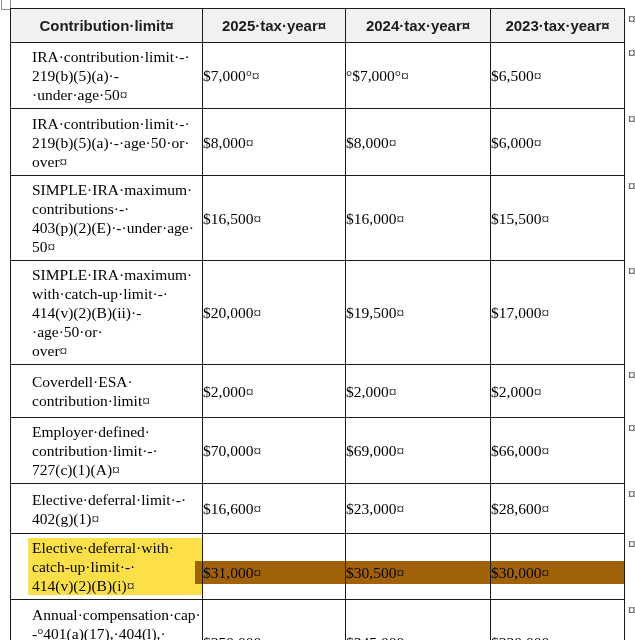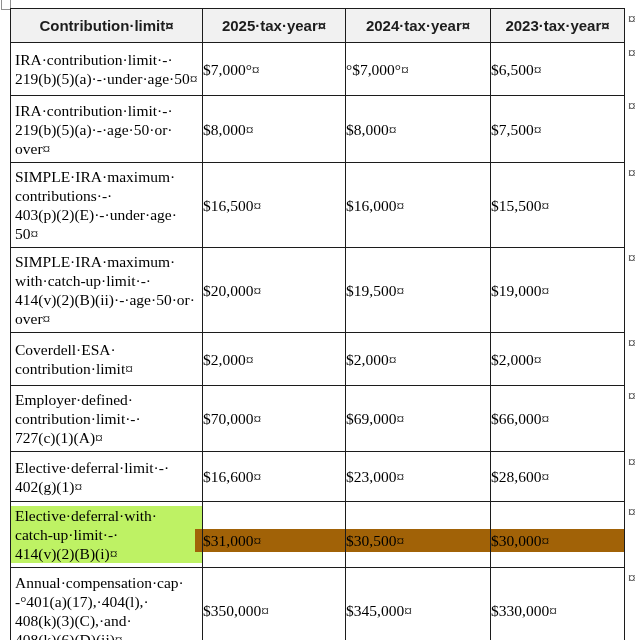--- a/index.html
+++ b/index.html
@@ -51,21 +51,21 @@
   th.hdr {
     font-family: "Liberation Sans", sans-serif;
     font-weight: 700;
     font-size: 15px;
     background: #f1f1f1;
     text-align: center;
     padding: 2px 2px;
     color: #1d1d1d;
   }
   td.label {
-    padding: 4px 2px 4px 4px;
+    padding: 4px 2px 4px 21px;
     vertical-align: middle;
   }
   td.value {
     padding: 2px 2px 2px 0;
     vertical-align: middle;
   }
   .label-inner {
     display: block;
     white-space: pre-line;
   }
@@ -90,21 +90,21 @@
   tbody tr:nth-child(3) { height: 78px; }
   tbody tr:nth-child(4) { height: 78px; }
   tbody tr:nth-child(5) { height: 53px; }
   tbody tr:nth-child(6) { height: 65px; }
   tbody tr:nth-child(7) { height: 50px; }
   tbody tr:nth-child(8) { height: 64px; }
   tbody tr:nth-child(9) { height: 86px; }
 
   
   tr.hl td.label .label-inner {
-    background: #bef264;
+    background: #fde047;
     margin: 0 -2px 0 -4px;
     padding: 0 2px 0 4px;
   }
   tr.hl td.value .value-inner {
     background: #a16207;
     margin: 12px -2px 0 -8px;
     padding: 2px 2px 2px 8px;
   }
 </style>
 </head>
@@ -153,21 +153,21 @@
 219(b)(5)(a)·-·age·50·or·
 over¤</span>
           </td>
         <td class="value">
             <span class="value-inner">$8,000¤</span>
           </td>
         <td class="value">
             <span class="value-inner">$8,000¤</span>
           </td>
         <td class="value">
-            <span class="value-inner">$7,500¤</span>
+            <span class="value-inner">$6,000¤</span>
           </td>
         <td class="marker">¤</td>
       </tr>
       <tr>
         <td class="label">
             <span class="label-inner">SIMPLE·IRA·maximum·
 contributions·-·
 403(p)(2)(E)·-·under·age·
 50¤</span>
           </td>
@@ -189,21 +189,21 @@
 414(v)(2)(B)(ii)·-·age·50·or·
 over¤</span>
           </td>
         <td class="value">
             <span class="value-inner">$20,000¤</span>
           </td>
         <td class="value">
             <span class="value-inner">$19,500¤</span>
           </td>
         <td class="value">
-            <span class="value-inner">$19,000¤</span>
+            <span class="value-inner">$17,000¤</span>
           </td>
         <td class="marker">¤</td>
       </tr>
       <tr>
         <td class="label">
             <span class="label-inner">Coverdell·ESA·
 contribution·limit¤</span>
           </td>
         <td class="value">
             <span class="value-inner">$2,000¤</span>

